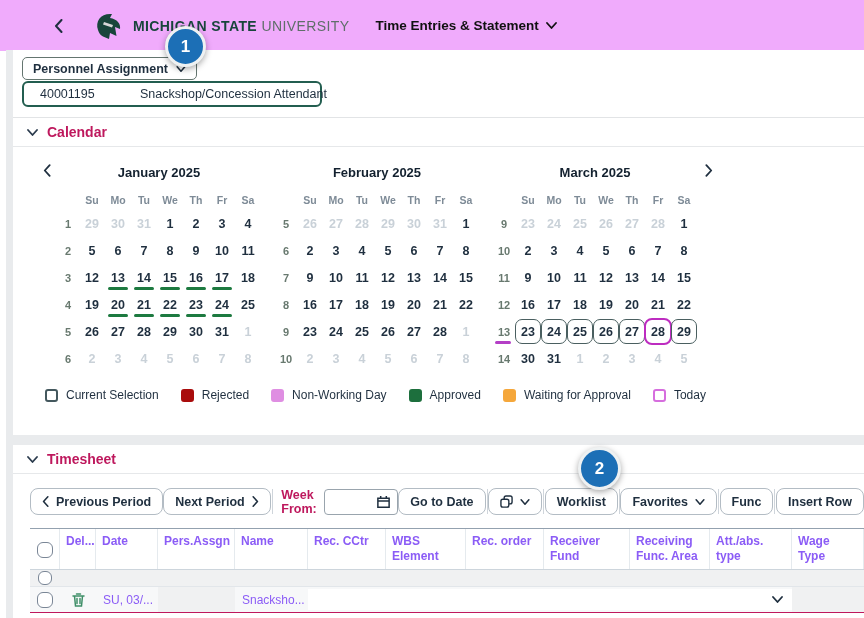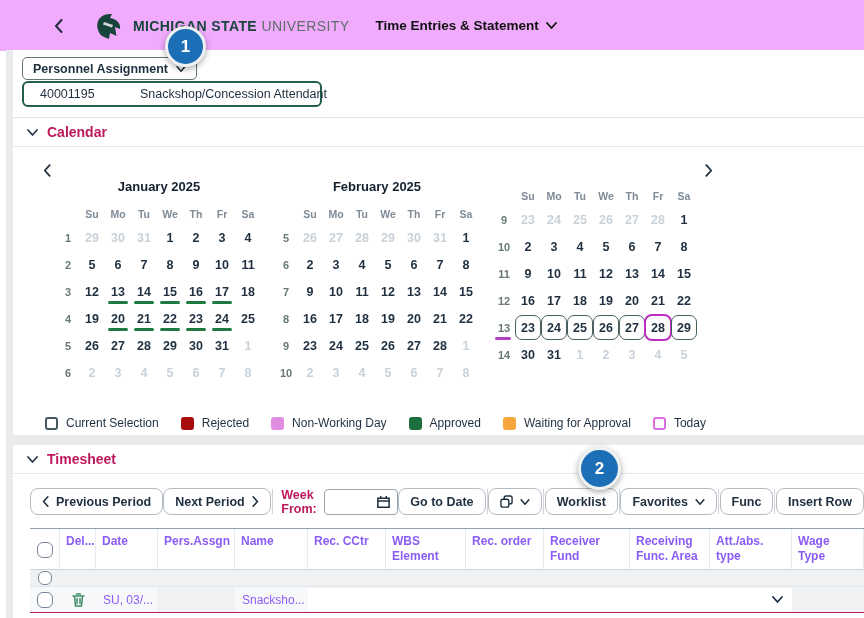--- a/index.html
+++ b/index.html
@@ -30,21 +30,21 @@
   
   .sec-head { height:29px; display:flex; align-items:center; gap:9px; padding-left:14px; border-bottom:1px solid #e6e8ea; }
   .sec-title { font-size:14px; font-weight:700; color:#be185d; }
   .sec-chev { display:flex; align-items:center; color:#2b3b4d; cursor:pointer; }
 
   
   .calendar { top:118px; height:317px; }
   .months-row { display:flex; align-items:flex-start; margin:14px 0 0 30px; width:660px; }
   .mnav { display:flex; align-items:center; margin-top:3px; color:#1f2f3f; cursor:pointer; }
   .mnav.right { margin-left:2px; }
-  .months-host { display:flex; gap:14px; margin:18px 6px; }
+  .months-host { display:flex; gap:14px; margin:4px 6px; }
   .month { width:204px; }
   .mtitle { text-align:center; font-size:13px; font-weight:700; color:#13212f; height:18px; }
   .mgrid { display:grid; grid-template-columns:22px repeat(7,26px); margin-top:7px; }
   .wd,.wn,.day { display:flex; align-items:center; justify-content:center; }
   .wd { height:20px; font-size:10.5px; font-weight:700; color:#7e8b97; }
   .wn { height:27px; font-size:11px; font-weight:700; color:#68796f; position:relative; }
   .wn.u::after { content:""; position:absolute; left:2px; right:4px; bottom:1px; height:3px; border-radius:2px; background:#b43fc6; }
   .day { height:27px; font-size:12.5px; font-weight:700; color:#1f2f3f; position:relative; cursor:pointer; }
   .day.out { color:#c9d1d8; }
   .day.ap::after { content:""; position:absolute; left:3px; right:3px; bottom:1px; height:3px; border-radius:2px; background:var(--c-approved,#1d7a40); }
@@ -258,20 +258,21 @@
               <div class="day out">2</div>
               <div class="day out">3</div>
               <div class="day out">4</div>
               <div class="day out">5</div>
               <div class="day out">6</div>
               <div class="day out">7</div>
               <div class="day out">8</div>
             </div>
           </div>
           <div class="month">
+            <div class="mtitle">March 2025</div>
             <div class="mgrid">
               <div class="wd"></div>
               <div class="wd">Su</div>
               <div class="wd">Mo</div>
               <div class="wd">Tu</div>
               <div class="wd">We</div>
               <div class="wd">Th</div>
               <div class="wd">Fr</div>
               <div class="wd">Sa</div>
               <div class="wn">9</div>

